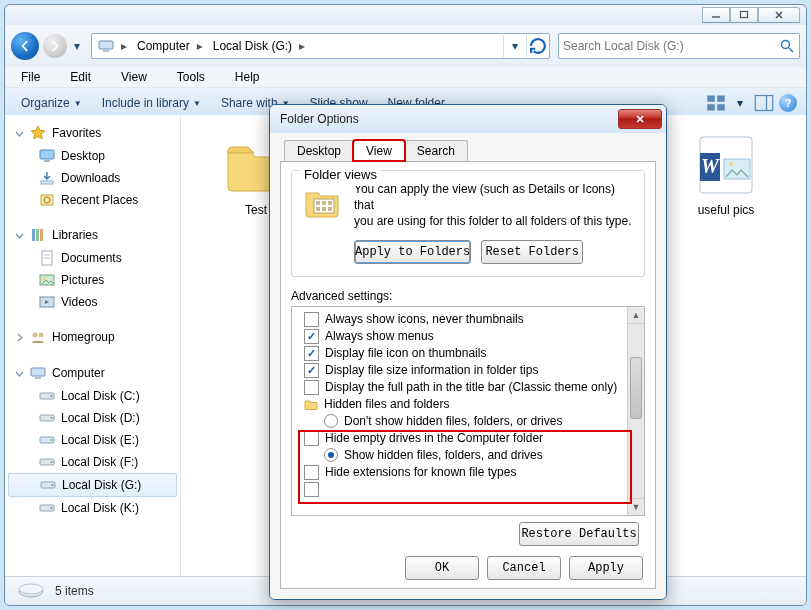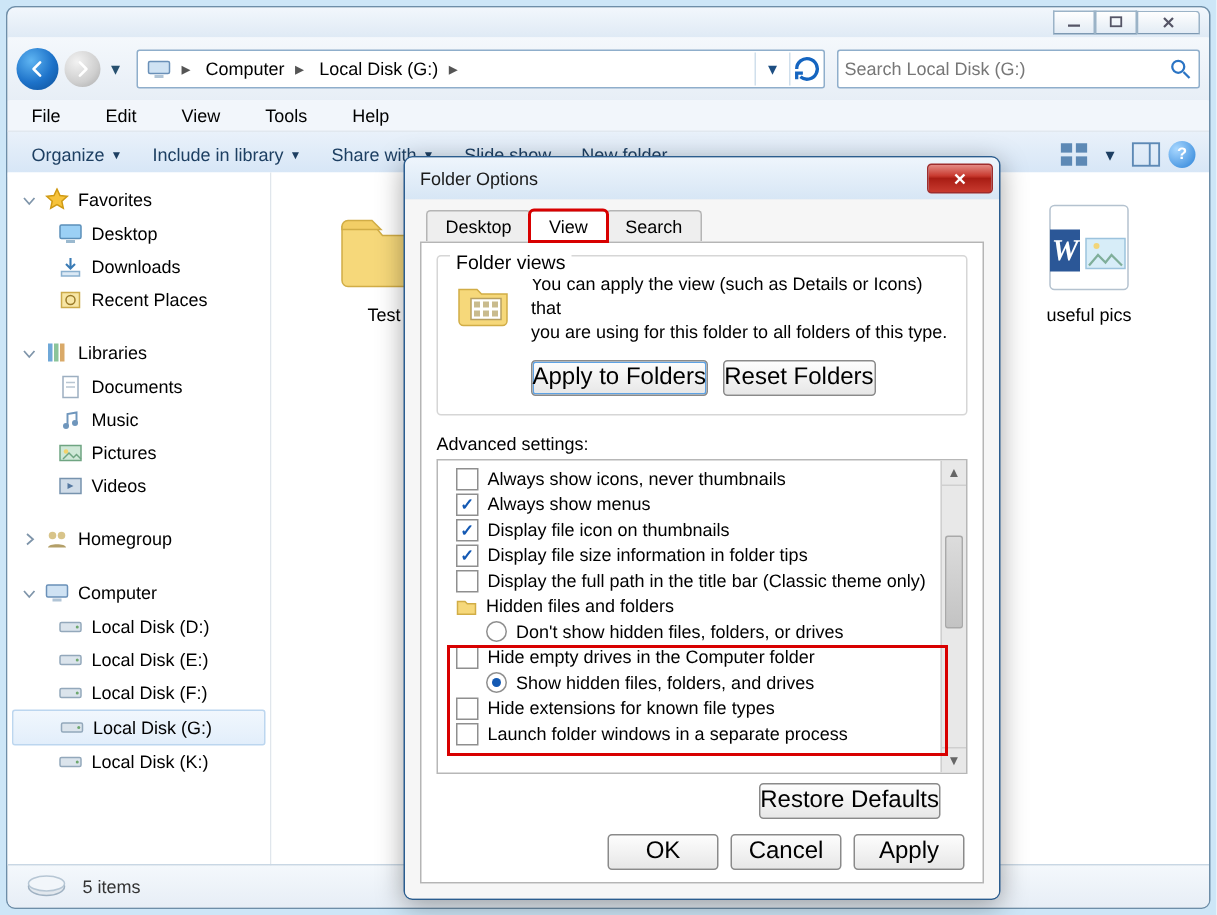--- a/index.html
+++ b/index.html
@@ -72,21 +72,21 @@
   .tab.active{background:#fff;position:relative;z-index:2;}
   .tab.hl{outline:2px solid #d80000;outline-offset:-1px;}
   .tabpanel{border:1px solid #b5b5b5;background:#fff;padding:8px 10px 8px;height:calc(100% - 24px);box-sizing:border-box;position:relative;}
 
   .fieldset{border:1px solid #d6d6d6;border-radius:3px;padding:10px 10px 12px;margin-bottom:12px;position:relative;}
   .fieldset .legend{position:absolute;top:-8px;left:8px;background:#fff;padding:4px 4px;font-size:13px;}
   .fvrow{display:flex;gap:12px;align-items:flex-start;}
   .fvicon{width:40px;height:40px;flex-shrink:0;}
   .fvtext{font-size:12px;line-height:1.35;}
   .fvbtns{display:flex;gap:10px;margin-top:10px;margin-left:52px;}
-  .dbtn{min-width:100px;height:22px;border:1px solid #8a8a8a;border-radius:3px;background:linear-gradient(#fdfdfd,#e7e7e7);font-size:16px;display:flex;align-items:center;justify-content:center;}
+  .dbtn{min-width:100px;height:22px;border:1px solid #8a8a8a;border-radius:3px;background:linear-gradient(#fdfdfd,#e7e7e7);font-size:12px;display:flex;align-items:center;justify-content:center;font-family:Liberation Mono, monospace;}
   .dbtn.def{box-shadow:0 0 0 1px #5da2e4 inset;}
 
   .advlabel{font-size:12px;margin:10px 0 3px;}
   .advbox{border:1px solid #b7b7b7;background:#fff;height:208px;overflow:hidden;position:relative;}
   .advlist{position:absolute;top:0;left:0;right:16px;bottom:0;padding:4px 2px;overflow:hidden;text-align:right;}
   .advscroll{position:absolute;top:0;right:0;width:16px;bottom:0;background:#e8e8e8;border-left:1px solid #cfcfcf;}
   .advscroll .thumb{position:absolute;left:2px;right:2px;top:50px;height:60px;background:linear-gradient(#dcdcdc,#c3c3c3);border:1px solid #a9a9a9;border-radius:2px;}
   .advscroll .arr{position:absolute;left:0;right:0;height:16px;display:flex;align-items:center;justify-content:center;color:#666;font-size:9px;}
   .advscroll .arr.up{top:0;border-bottom:1px solid #cfcfcf;}
   .advscroll .arr.dn{bottom:0;border-top:1px solid #cfcfcf;}
@@ -95,21 +95,21 @@
   .arow.indent{padding-left:30px;}
   .check{width:13px;height:13px;border:1px solid #8f8f8f;background:#fff;display:flex;align-items:center;justify-content:center;color:#1459b3;font-size:11px;font-weight:bold;}
   .check.on::after{content:"✓";}
   .radio{width:12px;height:12px;border:1px solid #8f8f8f;border-radius:50%;display:flex;align-items:center;justify-content:center;}
   .radio.on::after{content:"";width:6px;height:6px;border-radius:50%;background:#1459b3;}
   .arow.selected span.lbl{background:#2f6fb5;color:#fff;padding:0 2px;}
   .hidicon{width:14px;height:14px;}
 
   .redbox{position:absolute;border:2px solid #d80000;pointer-events:none;}
 
-  .restore{position:absolute;right:28px;bottom:42px;}
+  .restore{position:absolute;right:16px;bottom:42px;}
   .dlgbtns{position:absolute;right:12px;bottom:8px;display:flex;gap:8px;}
   .dlgbtns .dbtn{min-width:72px;}
 </style>
 </head>
 <body>
 
 <div class="outer">
 
   <div class="titlebar">
     <div class="winbtn">
@@ -271,28 +271,20 @@
       <div class="sitem">
           <svg class="sicon16" viewBox="0 0 16 16">
             <rect x="3" y="1" width="10" height="14" fill="#fff" stroke="#9dafc1"></rect>
             <line x1="5" y1="5" x2="11" y2="5" stroke="#b9c6d2"></line>
             <line x1="5" y1="8" x2="11" y2="8" stroke="#b9c6d2"></line>
           </svg>
           <span>Documents</span>
         </div>
       <div class="sitem">
           <svg class="sicon16" viewBox="0 0 16 16">
-            <path d="M6 12V4l6-1v7" fill="none" stroke="#6f96bc" stroke-width="1.3"></path>
-            <circle cx="5" cy="12" r="2" fill="#6f96bc"></circle>
-            <circle cx="11" cy="10" r="2" fill="#6f96bc"></circle>
-          </svg>
-          <span>Music</span>
-        </div>
-      <div class="sitem">
-          <svg class="sicon16" viewBox="0 0 16 16">
             <rect x="1" y="3" width="14" height="10" fill="#cfe8d7" stroke="#6fa582"></rect>
             <circle cx="5" cy="7" r="1.5" fill="#f2d26a"></circle>
             <path d="M3 12l4-4 3 3 2-2 3 3" fill="none" stroke="#6fa582"></path>
           </svg>
           <span>Pictures</span>
         </div>
       <div class="sitem">
           <svg class="sicon16" viewBox="0 0 16 16">
             <rect x="1" y="3" width="14" height="10" fill="#d0dce8" stroke="#7793ae"></rect>
             <path d="M6 6v4l4-2z" fill="#5578a0"></path>
@@ -317,20 +309,27 @@
       <div class="sgroup-h">
         <svg class="exp" viewBox="0 0 9 9">
             <path d="M1 3 L4.5 7 L8 3" fill="none" stroke="#7f95aa" stroke-width="1.2"></path>
           </svg>
         <svg class="sicon16" viewBox="0 0 16 16">
             <rect x="1" y="3" width="14" height="8" rx="1" fill="#cfe2f3" stroke="#6a90b8"></rect>
             <rect x="5" y="12" width="6" height="2" fill="#b0c4d6"></rect>
           </svg>
         <span>Computer</span>
       </div>
+      <div class="sitem">
+          <svg class="sicon16" viewBox="0 0 16 16">
+            <rect x="1" y="5" width="14" height="6" rx="1" fill="#dbe4ec" stroke="#93a8bb"></rect>
+            <circle cx="12.5" cy="8" r="1" fill="#6fa86f"></circle>
+          </svg>
+          <span>Local Disk (C:)</span>
+        </div>
       <div class="sitem">
           <svg class="sicon16" viewBox="0 0 16 16">
             <rect x="1" y="5" width="14" height="6" rx="1" fill="#dbe4ec" stroke="#93a8bb"></rect>
             <circle cx="12.5" cy="8" r="1" fill="#6fa86f"></circle>
           </svg>
           <span>Local Disk (D:)</span>
         </div>
       <div class="sitem">
           <svg class="sicon16" viewBox="0 0 16 16">
             <rect x="1" y="5" width="14" height="6" rx="1" fill="#dbe4ec" stroke="#93a8bb"></rect>
@@ -476,21 +475,20 @@
           <div class="arow indent">
               <span class="radio on"></span>
               <span class="lbl">Show hidden files, folders, and drives</span>
             </div>
           <div class="arow">
               <span class="check"></span>
               <span class="lbl">Hide extensions for known file types</span>
             </div>
           <div class="arow">
               <span class="check"></span>
-              <span class="lbl">Launch folder windows in a separate process</span>
             </div>
         </div>
         <div class="advscroll">
           <div class="arr up">▲</div>
           <div class="thumb"></div>
           <div class="arr dn">▼</div>
         </div>
 
         <div class="redbox" style="left:6px;top:123px;width:330px;height:70px;"></div>
       </div>

